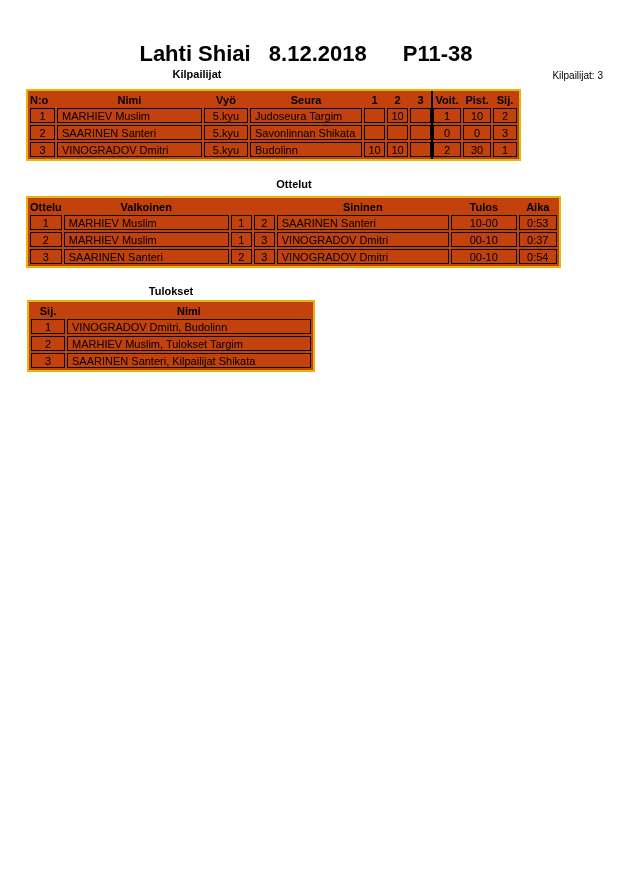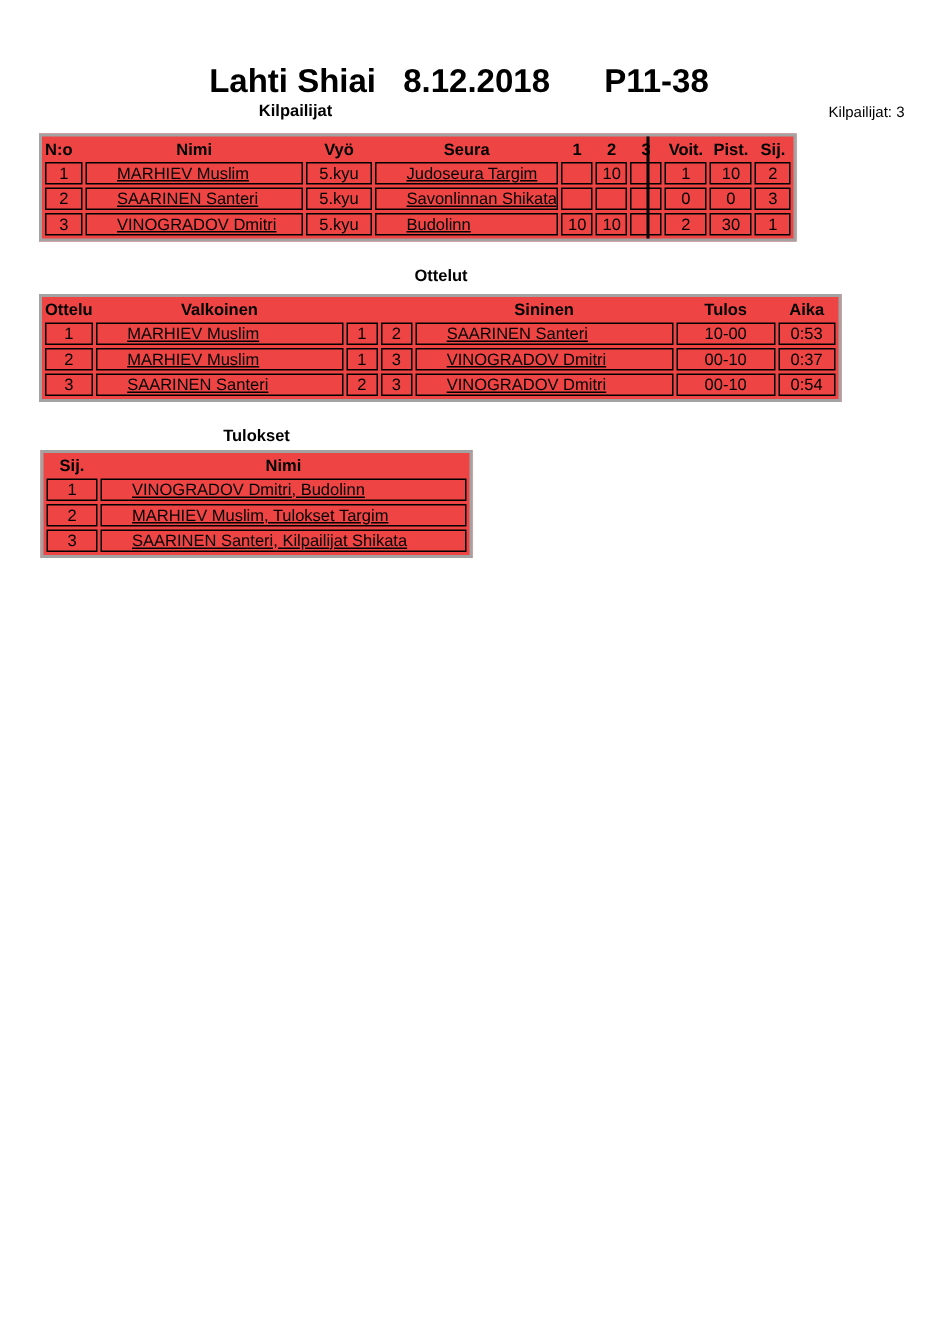--- a/index.html
+++ b/index.html
@@ -26,34 +26,34 @@
   }
   #label-kilpailijat { left: 197px; top: 68px; }
   #label-ottelut     { left: 294px; top: 178px; }
   #label-tulokset    { left: 171px; top: 285px; }
 
   .count-label {
     position: absolute; top: 70px; right: 27px;
     font-size: 10px; line-height: 11px; white-space: nowrap;
   }
 
-  .tbl-wrap { position: absolute; border: 2px solid #a3a3a3; background: #ef4444; }
+  .tbl-wrap { position: absolute; border: 2px solid #eab308; background: #c2410c; }
   #t1-wrap { left: 26px; top: 89px; }
   #t2-wrap { left: 26px; top: 196px; }
   #t3-wrap { left: 27px; top: 300px; }
 
   table { border-collapse: separate; border-spacing: 2px; }
   td {
     font-size: 11px; line-height: 12px;
     padding: 0; white-space: nowrap; overflow: hidden;
     text-align: center; vertical-align: middle;
   }
   thead td { font-weight: bold; height: 13px; border: none; }
   tbody td { border: 1px solid #000; height: 15px; }
-  td.txt  { text-align: left; padding-left: 20px; text-decoration: underline; }
+  td.txt  { text-align: left; padding-left: 4px; }
   thead td.hleft { text-align: left; padding-left: 0; }
 
   
   .c1-no   { width: 25px; }
   .c1-name { width: 145px; }
   .c1-belt { width: 44px; }
   .c1-club { width: 112px; }
   .c1-r    { width: 21px; }
   .c1-win  { width: 28px; }
   .c1-pts  { width: 28px; }

